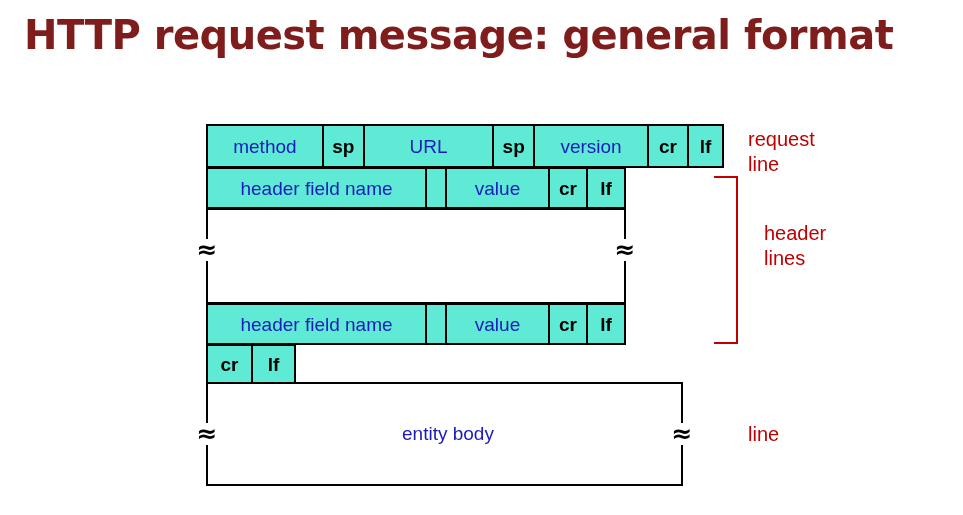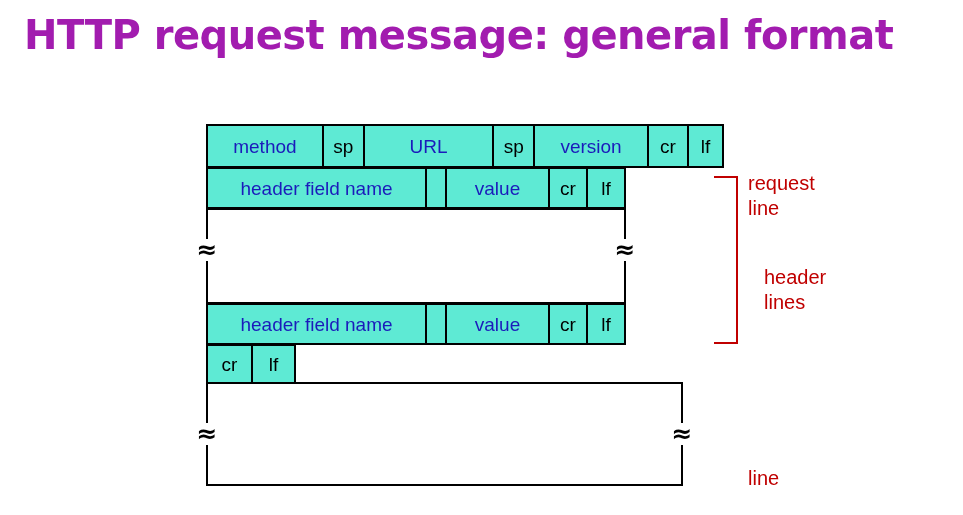--- a/index.html
+++ b/index.html
@@ -17,21 +17,21 @@
 
   
   #slide-title {
     position: absolute;
     left: 24px;
     top: 12px;
     font-family: "DejaVu Sans", sans-serif;
     font-size: 40px;
     font-weight: 700;
     letter-spacing: -0.5px;
-    color: #a21caf;
+    color: #7f1d1d;
     white-space: nowrap;
   }
 
   
   #diagram {
     position: absolute;
     left: 0;
     top: 0;
     width: 963px;
     height: 515px;
@@ -59,21 +59,21 @@
     display: flex;
     align-items: center;
     justify-content: center;
     font-family: "Liberation Sans", sans-serif;
     font-size: 19px;
     line-height: 1;
     white-space: nowrap;
   }
   .cell:last-child { border-right: none; }
   .cell.blue  { color: #1b1bbb; }
-  .cell.black { color: #000000; }
+  .cell.black { color: #000000; font-weight: bold; }
 
   
   .boxlabel {
     position: absolute;
     font-family: "Liberation Sans", sans-serif;
     font-size: 19px;
     color: #1b1bbb;
     white-space: nowrap;
     transform: translate(-50%, -50%);
   }
@@ -94,21 +94,20 @@
   }
 
   
   .annot {
     position: absolute;
     font-family: "Liberation Sans", sans-serif;
     font-size: 20px;
     line-height: 25px;
     color: #c00000;
     white-space: pre-line;
-    margin-top: 44px;
   }
 
   
   .red-bracket {
     position: absolute;
     box-sizing: border-box;
     border: 2px solid #c00000;
     border-left: none;
     background: transparent;
   }
@@ -149,20 +148,21 @@
     <div class="cell black" style="width:38px;">cr</div>
     <div class="cell black" style="width:36px;">lf</div>
   </div>
 
   <div class="row" style="left:206px; top:344px; width:90px; height:40px;">
     <div class="cell black" style="width:45px;">cr</div>
     <div class="cell black" style="width:41px;">lf</div>
   </div>
 
   <div class="box" style="left:206px; top:382px; width:477px; height:104px;"></div>
+  <div class="boxlabel" style="left:448px; top:434px;">entity body</div>
   <div class="brk" style="left:207px; top:434px;">≈</div>
   <div class="brk" style="left:682px; top:434px;">≈</div>
 
   <div class="red-bracket" style="left:714px; top:176px; width:24px; height:168px;"></div>
 
 </div>
 
 <div class="annot" style="left:748px; top:127px;">request
 line</div>
 

